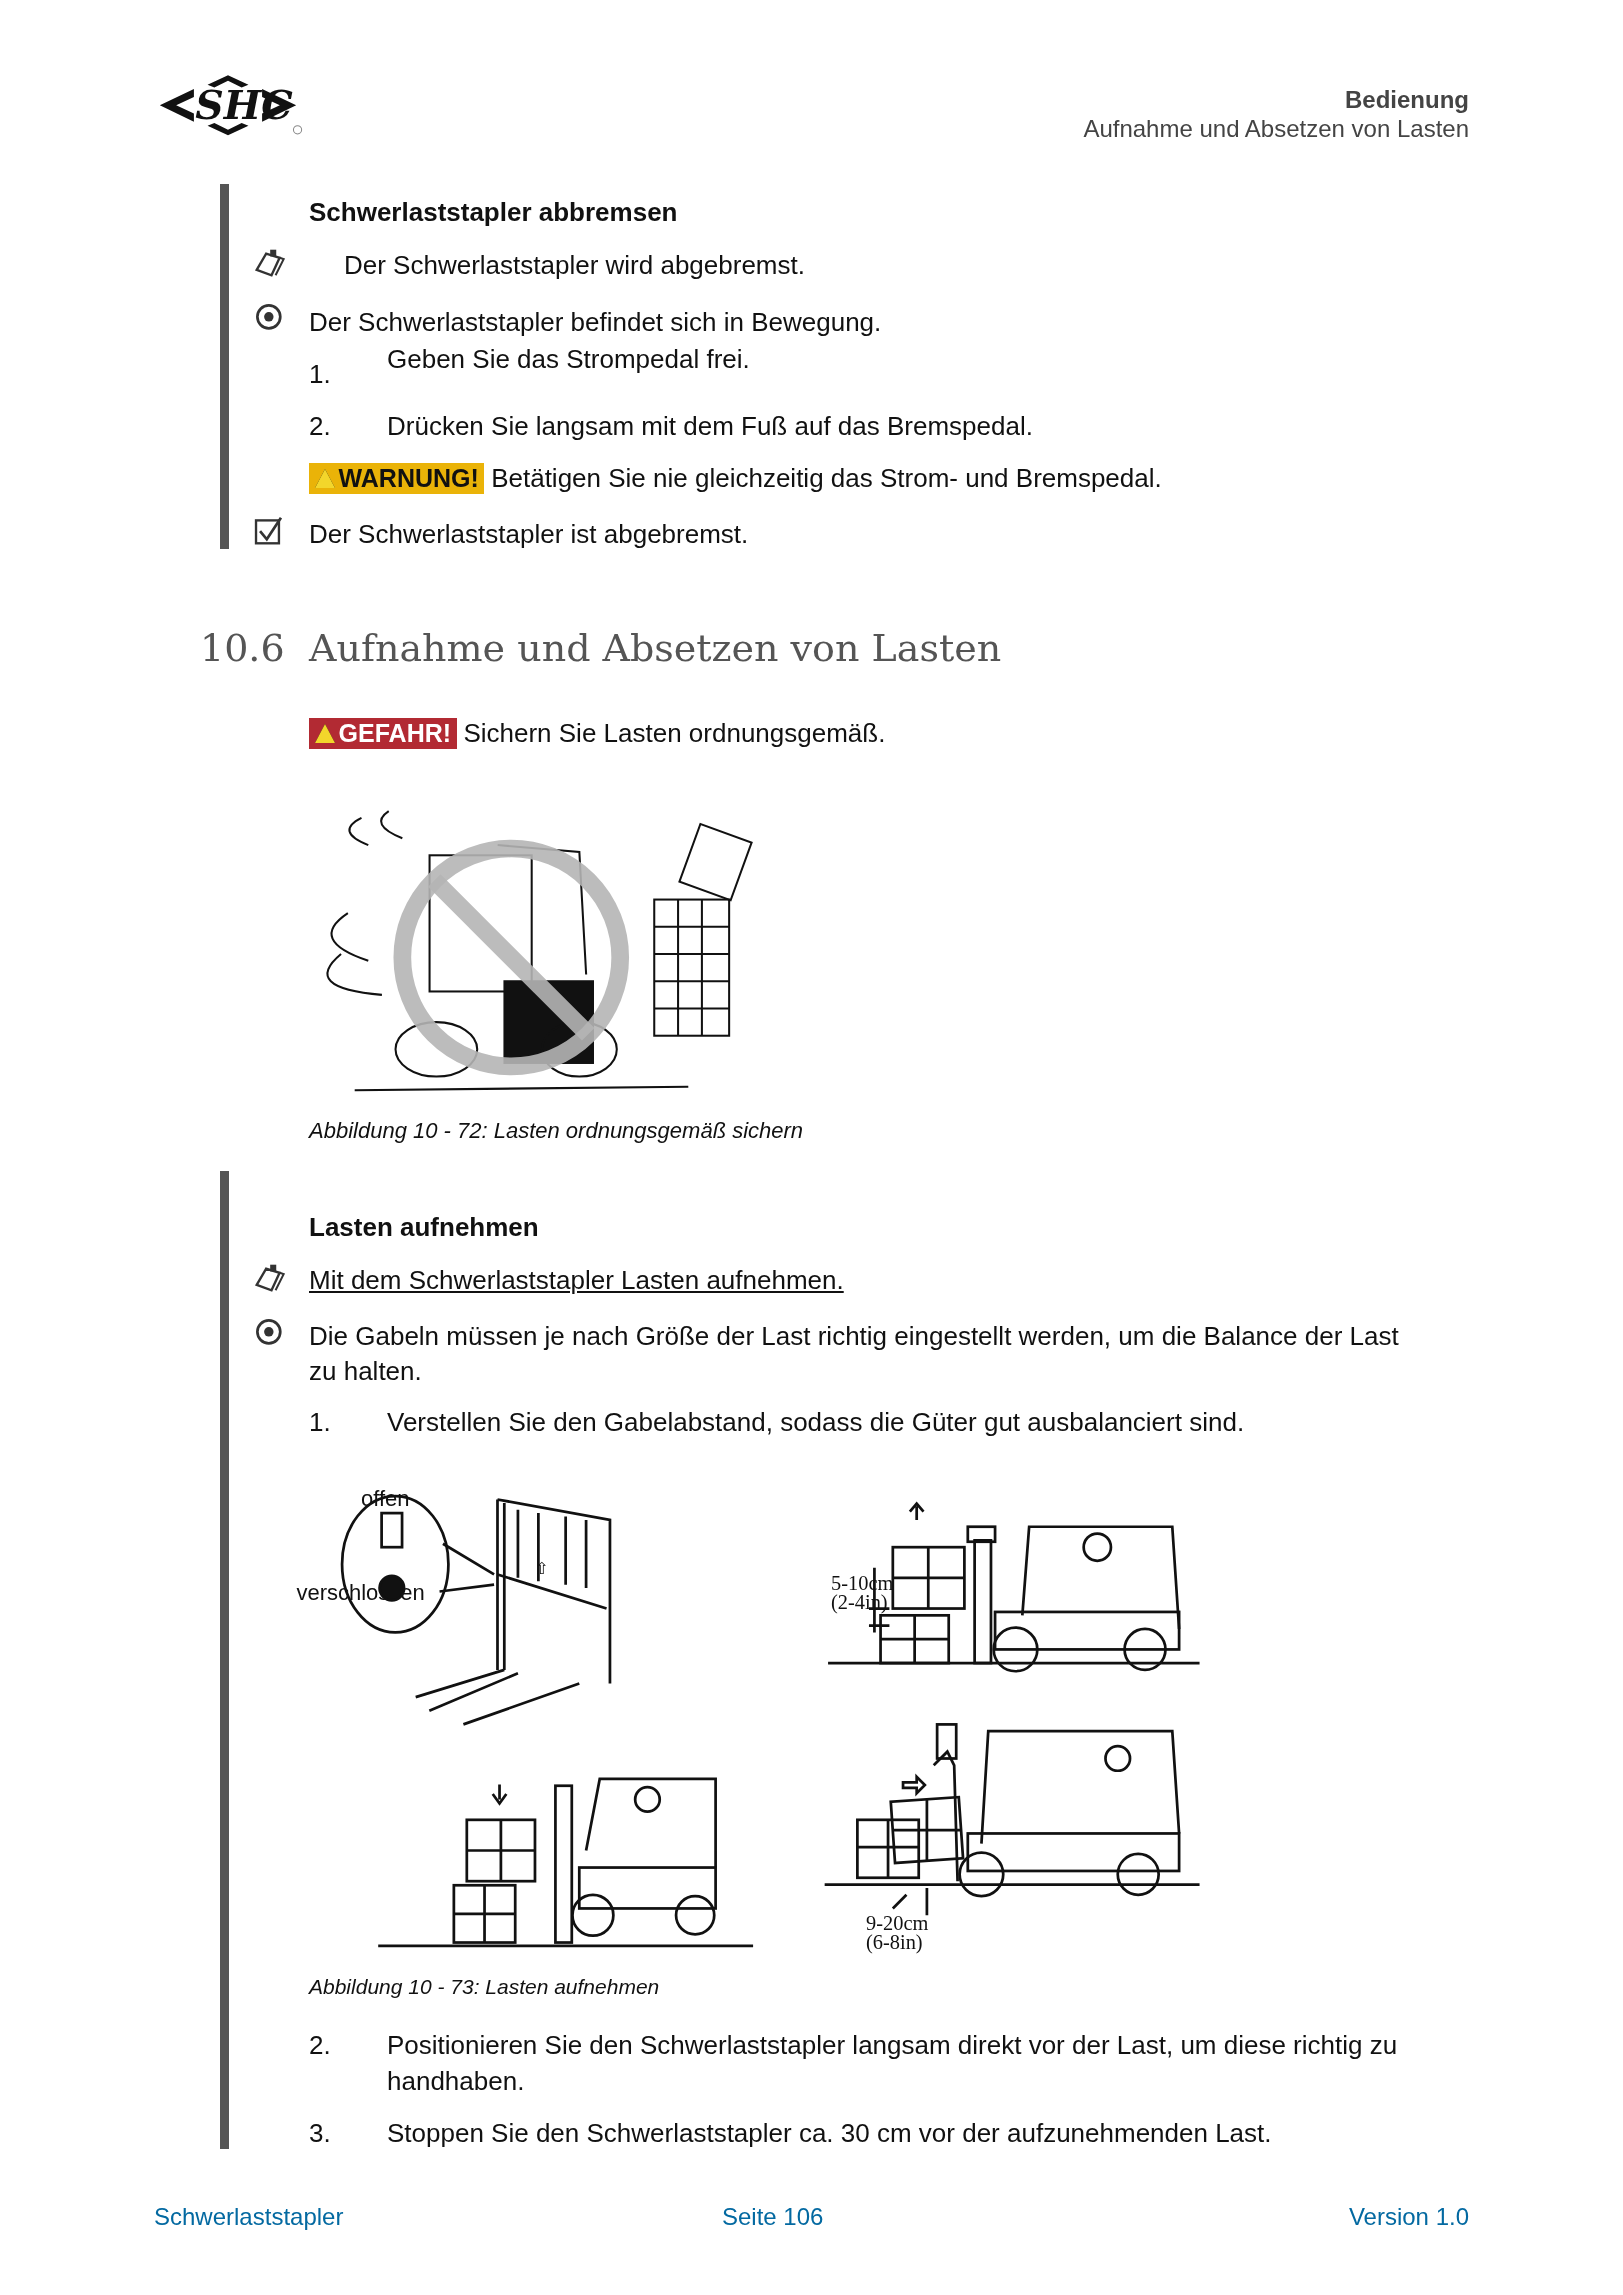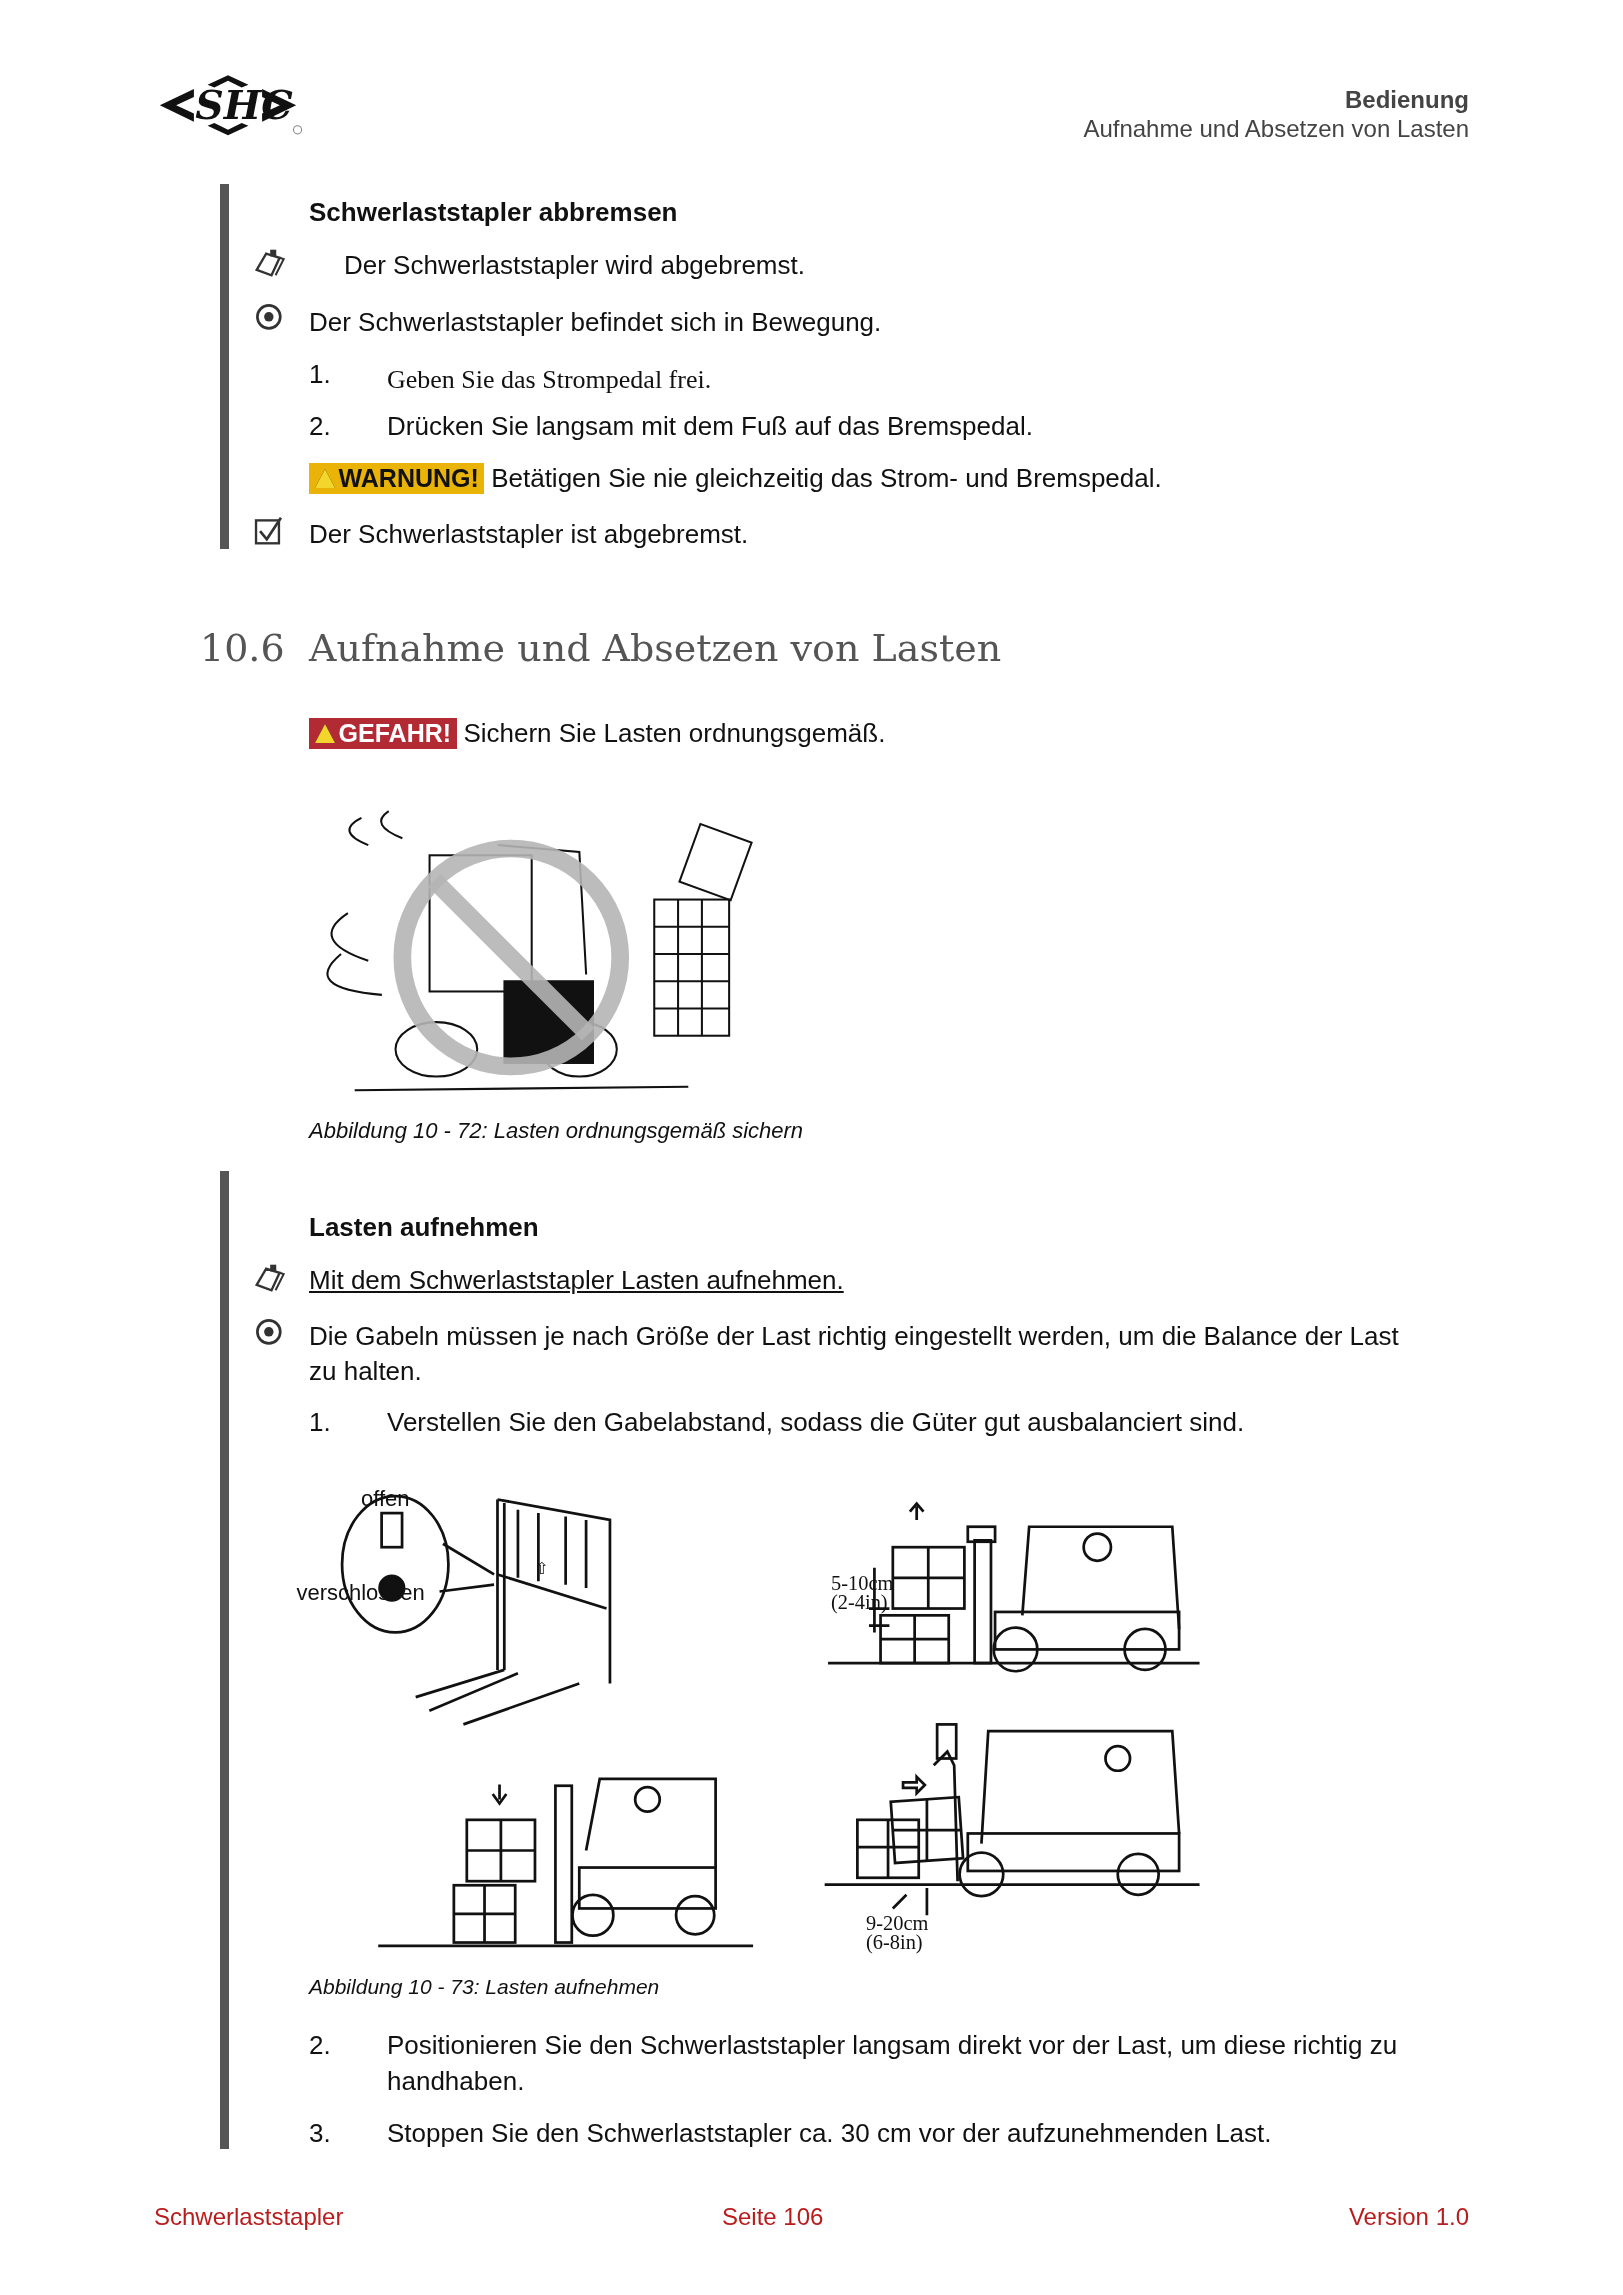--- a/index.html
+++ b/index.html
@@ -15,21 +15,21 @@
   .icon { position:absolute; width:31px; height:31px; }
   .num { position:absolute; font-size:26px; line-height:35px; }
   .badge { display:inline-block; font-weight:bold; padding:0 5.5px; line-height:31px; font-size:25px; margin-right:6.8px; }
   .warn { background:#eab308; color:#111; }
   .danger { background:#b22a33; color:#fff; }
   .tri { display:inline-block; width:0; height:0; border-left:10.2px solid transparent; border-right:10.2px solid transparent; border-bottom:19px solid #f3d62b; position:relative; top:1.4px; margin-right:4.1px; }
   .tri-outline { filter: drop-shadow(0 0 0.7px #111); }
   .h2 { position:absolute; left:200px; top:626px; font-family:"DejaVu Serif", serif; font-size:38px; color:#555; }
   .h2 .n { display:inline-block; width:109px; }
   .cap { position:absolute; font-style:italic; font-size:22px; color:#111; }
-  .foot { position:absolute; top:2203px; font-size:24px; color:#b91c1c; }
+  .foot { position:absolute; top:2203px; font-size:24px; color:#0369a1; }
   svg { overflow:visible; }
 </style>
 </head>
 <body>
 
 <div class="abs logo">
   <svg width="150" height="75" viewBox="0 0 220 110">
     <polygon points="10,62 60,38 60,50 34,62 60,74 60,86" fill="#111"></polygon>
     <polygon points="210,62 160,38 160,50 186,62 160,74 160,86" fill="#111"></polygon>
     <polygon points="80,32 110,18 140,32 130,36 110,26 90,36" fill="#111"></polygon>
@@ -58,21 +58,21 @@
 
 <div class="icon" style="left:254px;top:302px;">
   <svg width="31" height="31" viewBox="0 0 46 46">
       <circle cx="22" cy="22" r="17" fill="none" stroke="#333" stroke-width="4"></circle>
       <circle cx="22" cy="22" r="7" fill="#333"></circle>
     </svg>
 </div>
 <div class="txt" style="left:309px;top:305px;">Der Schwerlaststapler befindet sich in Bewegung.</div>
 
 <div class="num" style="left:309px;top:357px;">1.</div>
-<div class="txt" style="left:387px;top:362px;font-family:Liberation Serif, serif;">Geben Sie das Strompedal frei.</div>
+<div class="txt" style="left:387px;top:342px;">Geben Sie das Strompedal frei.</div>
 <div class="num" style="left:309px;top:409px;">2.</div>
 <div class="txt" style="left:387px;top:409px;">Drücken Sie langsam mit dem Fuß auf das Bremspedal.</div>
 
 <div class="txt" style="left:309px;top:461px;">
   <span class="badge warn"><span class="tri tri-outline"></span><span>WARNUNG!</span></span><span>Betätigen Sie nie gleichzeitig das Strom- und Bremspedal.</span>
 </div>
 
 <div class="icon" style="left:254px;top:515px;">
   <svg width="31" height="31" viewBox="0 0 46 46">
       <rect x="3" y="8" width="34" height="34" fill="none" stroke="#333" stroke-width="3.5"></rect>

